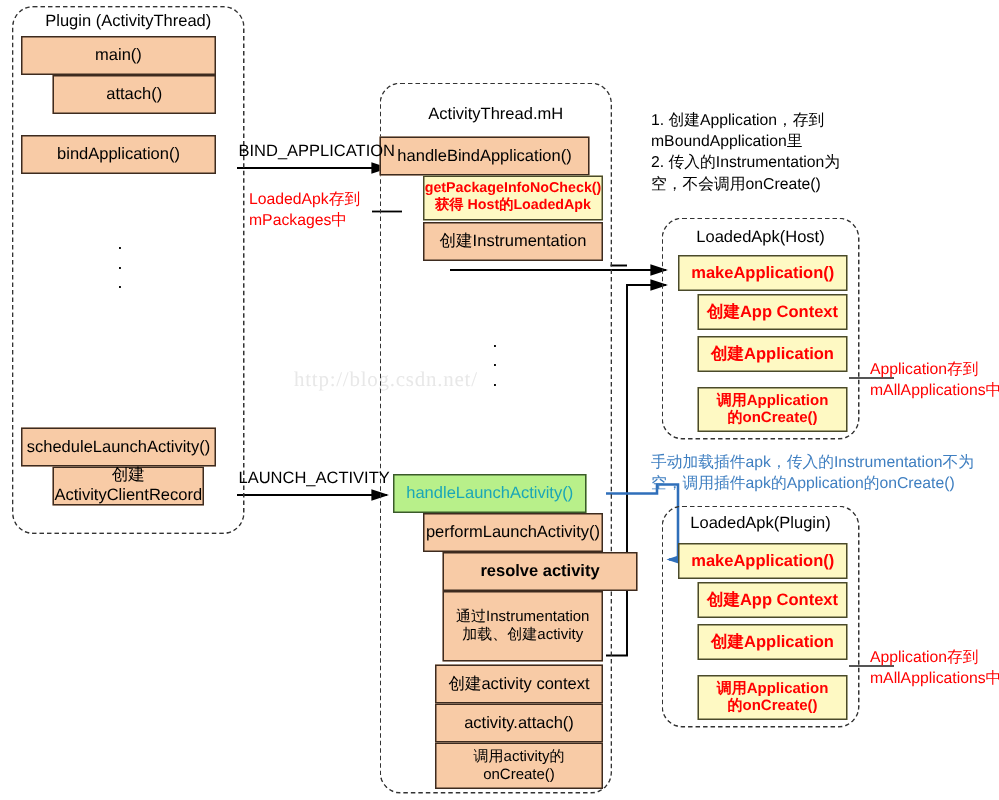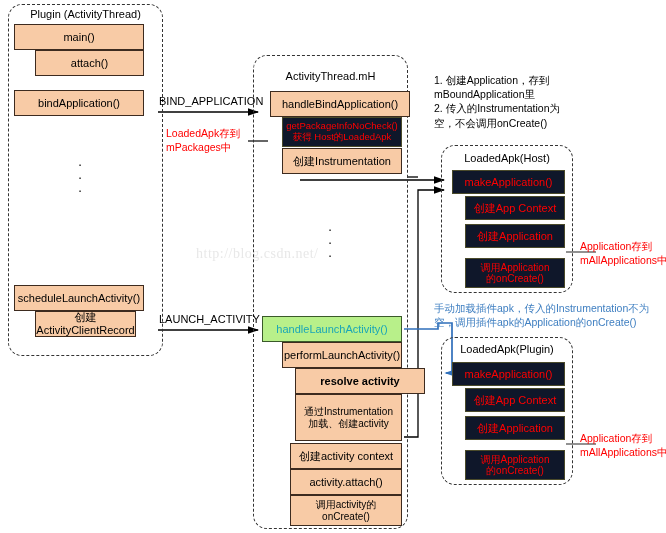--- a/index.html
+++ b/index.html
@@ -42,23 +42,24 @@
     font-size: 11px;
     color: #000000;
     display: flex;
     align-items: center;
     justify-content: center;
     text-align: center;
     line-height: 1.15;
     padding: 0 2px;
   }
   .box.yellow {
-    background: #0f172a;
+    background: #fef9c3;
     border-color: #4a4a2a;
     color: #ff0000;
+    font-weight: bold;
   }
   .box.green {
     background: #b8f08a;
     border-color: #3a5a2a;
     color: #1aa6b7;
   }
   .box.two-line {
     flex-direction: column;
     justify-content: center;
   }
@@ -141,34 +142,34 @@
     <span>.</span>
     <span>.</span>
 </div>
 
 <div class="box" style="left:14px; top:285px; width:130px; height:26px;">scheduleLaunchActivity()</div>
 <div class="box" style="left:35px; top:311px; width:101px; height:26px;">创建ActivityClientRecord</div>
 
 <div class="panel" style="left:253px; top:55px; width:155px; height:474px;"></div>
 <div class="panel-title" style="left:253px; top:70px; width:155px;">ActivityThread.mH</div>
 
-<div class="box" style="left:270px; top:91px; width:140px; height:26px;">handleBindApplication()</div>
+<div class="box" style="left:253px; top:91px; width:140px; height:26px;">handleBindApplication()</div>
 <div class="box yellow two-line" style="left:282px; top:117px; width:120px; height:30px; font-size:9.5px;">
   <span>getPackageInfoNoCheck()</span>
   <span>获得 Host的LoadedApk</span>
 </div>
 <div class="box" style="left:282px; top:148px; width:120px; height:26px;">创建Instrumentation</div>
 
 <div class="dots" style="left:310px; top:220px; width:40px;">
   <span>.</span>
     <span>.</span>
     <span>.</span>
 </div>
 
-<div class="box green" style="left:262px; top:316px; width:140px; height:26px;">handleLaunchActivity()</div>
+<div class="box green" style="left:262px; top:316px; width:129px; height:26px;">handleLaunchActivity()</div>
 <div class="box" style="left:282px; top:342px; width:120px; height:26px;">performLaunchActivity()</div>
 <div class="box" style="left:295px; top:368px; width:130px; height:26px;font-weight:bold;">resolve activity</div>
 <div class="box two-line" style="left:295px; top:394px; width:107px; height:47px; font-size:10px;">
   <span>通过Instrumentation</span>
   <span>加载、创建activity</span>
 </div>
 
 <div class="box" style="left:290px; top:443px; width:112px; height:26px;">创建activity context</div>
 <div class="box" style="left:290px; top:469px; width:112px; height:26px;">activity.attach()</div>
 <div class="box two-line" style="left:290px; top:495px; width:112px; height:31px; font-size:10px;">

